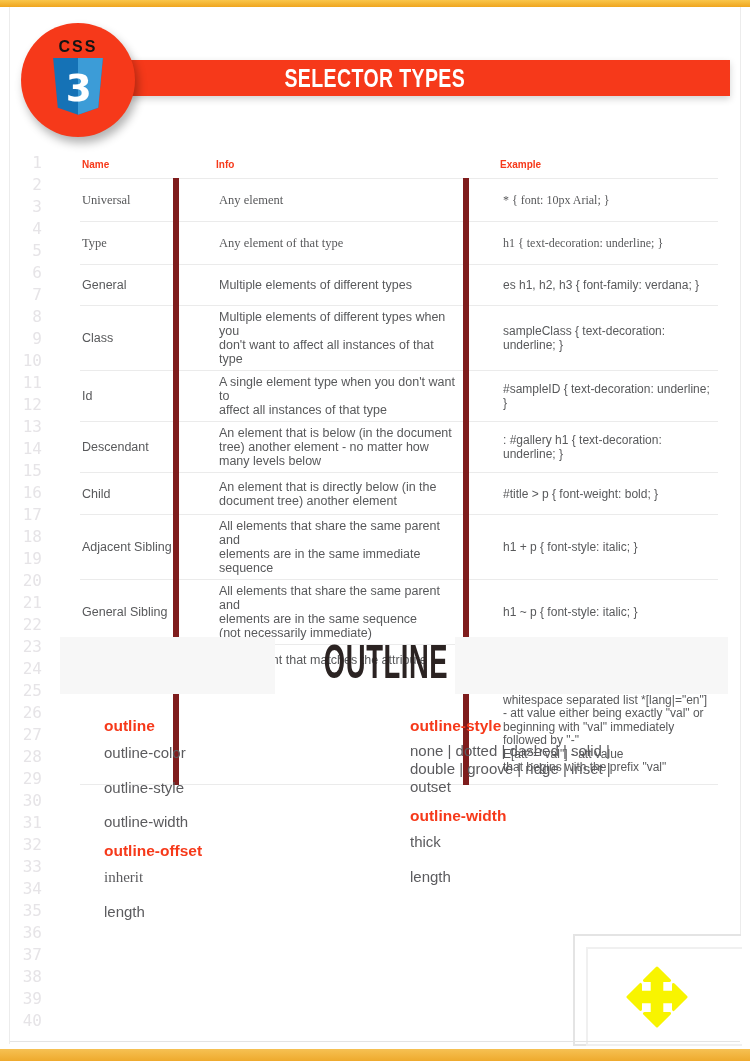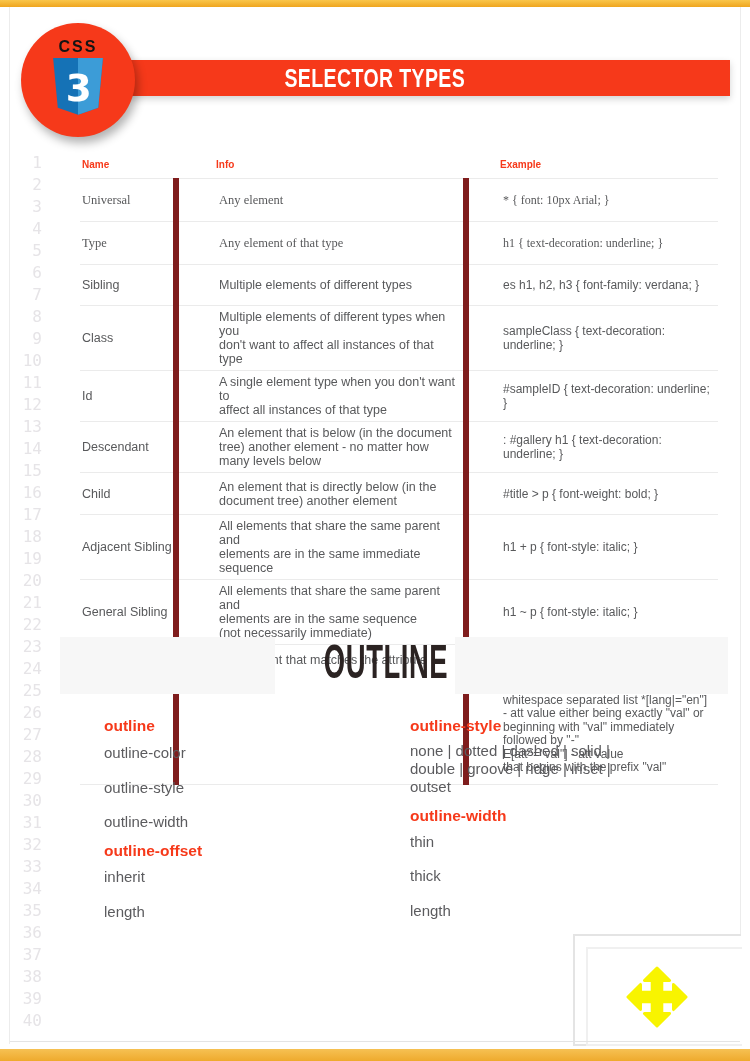--- a/index.html
+++ b/index.html
@@ -49,21 +49,21 @@
   .ol-box.left{left:60px;width:215px;} .ol-box.right{left:455px;width:273px;}
   .ol-title{position:absolute;left:275px;top:633px;width:180px;text-align:center;color:#2b2322;
             font-size:49px;font-weight:bold;letter-spacing:1px;}
   .ol-title span{display:inline-block;transform:scaleX(.56);}
   .ol-col{position:absolute;top:716px;font-size:15px;color:#5b5b5e;}
   .ol-col.left{left:104px;} .ol-col.right{left:410px;width:300px;}
   .ol-item{line-height:20px;white-space:pre-line;}
   .ol-item.red{color:#f6391a;font-weight:bold;font-size:15.5px;}
   .ol-col.left .i0{margin-bottom:7px;} .ol-col.left .i1{margin-bottom:15px;}
   .ol-col.left .i2{margin-bottom:14px;} .ol-col.left .i3{margin-bottom:9px;}
-  .ol-col.left .i4{margin-bottom:6px;}  .ol-col.left .i5{margin-bottom:15px;}
+  .ol-col.left .i4{margin-bottom:6px;}  .ol-col.left .i5{margin-bottom:15px;font-family:Liberation Serif, serif;}
   .ol-col.right .i0{margin-bottom:6px;} .ol-col.right .i1{margin-bottom:10px;line-height:18px;}
   .ol-col.right .i2{margin-bottom:6px;} .ol-col.right .i3{margin-bottom:14px;}
   .ol-col.right .i4{margin-bottom:15px;} .ol-col.right .i5{margin-bottom:15px;}
   
   .widget-outer{position:absolute;left:573px;top:934px;width:166px;height:108px;background:#fff;
             border:2px solid #e4e4e4;border-right:none;}
   .widget-inner{position:absolute;left:586px;top:947px;width:154px;height:95px;background:#fff;
             border:2px solid #f0f0f0;border-right:none;}
   .move-handle{position:absolute;left:626px;top:966px;width:62px;height:62px;cursor:move;}
 </style>
@@ -149,21 +149,21 @@
       <td class="cell-name">Universal</td>
       <td class="cell-info">Any element</td>
       <td class="cell-ex">* { font: 10px Arial; }</td>
     </tr>
     <tr class="r1">
       <td class="cell-name">Type</td>
       <td class="cell-info">Any element of that type</td>
       <td class="cell-ex">h1 { text-decoration: underline; }</td>
     </tr>
     <tr class="r2">
-      <td class="cell-name">Sibling</td>
+      <td class="cell-name">General</td>
       <td class="cell-info">Multiple elements of different types</td>
       <td class="cell-ex">es h1, h2, h3 { font-family: verdana; }</td>
     </tr>
     <tr class="r3">
       <td class="cell-name">Class</td>
       <td class="cell-info">Multiple elements of different types when you
 don't want to affect all instances of that type</td>
       <td class="cell-ex">sampleClass { text-decoration: underline; }</td>
     </tr>
     <tr class="r4">
@@ -229,21 +229,20 @@
     <div class="ol-item i5">inherit</div>
     <div class="ol-item i6">length</div>
   </div>
 
   <div class="ol-col right">
     <div class="ol-item red i0">outline-style</div>
     <div class="ol-item i1">none | dotted | dashed | solid |
 double | groove | ridge | inset |
 outset</div>
     <div class="ol-item red i2">outline-width</div>
-    <div class="ol-item i3">thin</div>
     <div class="ol-item i5">thick</div>
     <div class="ol-item i6">length</div>
   </div>
 
   <div class="widget-outer"></div>
   <div class="widget-inner"></div>
   <svg class="move-handle" viewBox="0 0 64 64">
     <path d="M32 2 L45 15 H37 V27 H49 V19 L62 32 L49 45 V37 H37 V49 H45 L32 62 L19 49 H27 V37 H15 V45 L2 32 L15 19 V27 H27 V15 H19 Z" fill="#f8f400" stroke="#f8f400" stroke-width="3" stroke-linejoin="round"></path>
   </svg>
 

